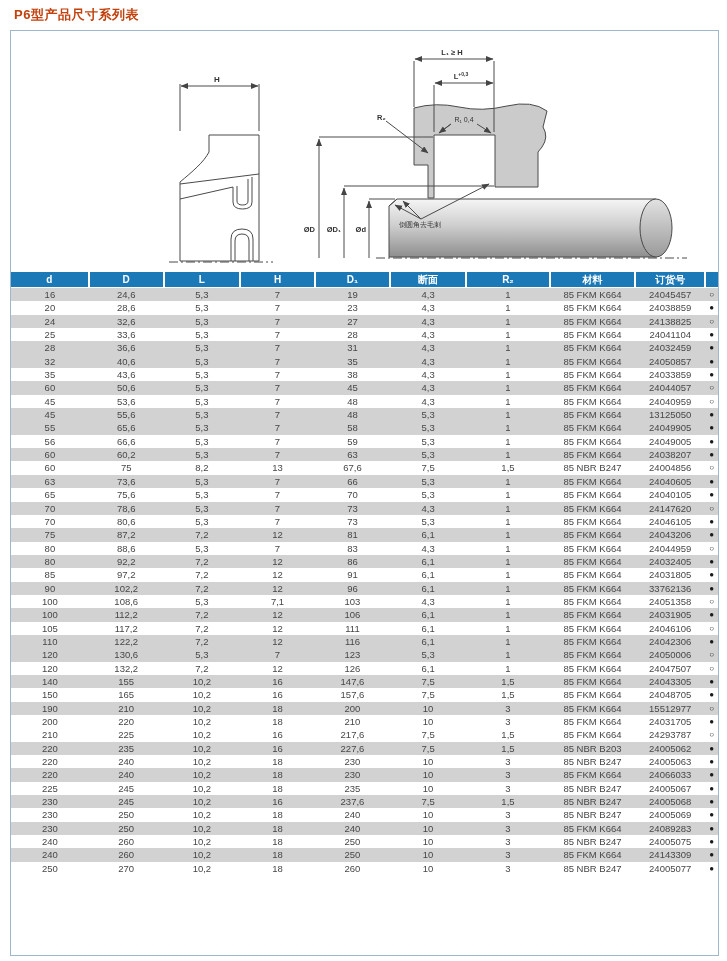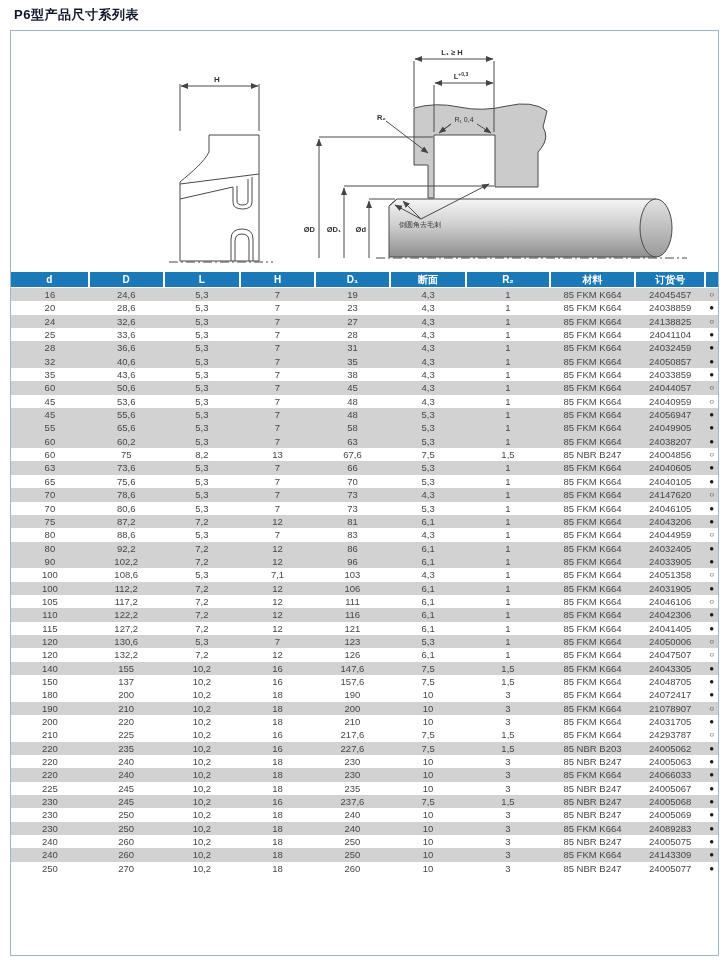--- a/index.html
+++ b/index.html
@@ -1,18 +1,18 @@
 <!DOCTYPE html>
 <html><head>
 <meta charset="utf-8">
 <style>
   html,body{margin:0;padding:0;background:#fff;}
   body{font-family:"Liberation Sans","DejaVu Sans",sans-serif;}
   .page{position:relative;width:727px;height:961px;background:#fff;overflow:hidden;}
-  .page-title{position:absolute;left:14px;top:6px;font-size:13px;font-weight:bold;color:#0f172a;letter-spacing:.5px;}
+  .page-title{position:absolute;left:14px;top:6px;font-size:13px;font-weight:bold;color:#c2410c;letter-spacing:.5px;}
   .box{position:absolute;left:10px;top:30px;width:709px;height:926px;border:1px solid #9db8cc;box-sizing:border-box;background:#fff;display:flex;flex-direction:column;}
   .diagram{width:707px;height:241px;flex:none;}
   table{width:100%;border-collapse:collapse;table-layout:fixed;flex:none;}
   th{background:#1b79b7;color:#fff;font-size:10px;font-weight:bold;height:15px;padding:0;border-right:2px solid #fff;border-bottom:1px solid #fff;text-align:center;}
   th:last-child{border-right:none;}
   td{font-size:9.5px;color:#474747;text-align:center;height:13.35px;line-height:13.35px;padding:0;white-space:nowrap;overflow:hidden;background:#fff;}
   tr.alt td{background:#d2d2d2;}
   td.sym{font-size:8px;color:#1a1a1a;}
   text{font-family:"Liberation Sans","DejaVu Sans",sans-serif;}
 </style>
@@ -245,33 +245,45 @@
           </tr>
           <tr class="alt">
             <td>45</td>
             <td>55,6</td>
             <td>5,3</td>
             <td>7</td>
             <td>48</td>
             <td>5,3</td>
             <td>1</td>
             <td>85 FKM K664</td>
-            <td>24056947</td>
+            <td>13125050</td>
             <td class="sym">●</td>
           </tr>
           <tr class="alt">
             <td>55</td>
             <td>65,6</td>
             <td>5,3</td>
             <td>7</td>
             <td>58</td>
             <td>5,3</td>
             <td>1</td>
             <td>85 FKM K664</td>
             <td>24049905</td>
+            <td class="sym">●</td>
+          </tr>
+          <tr>
+            <td>56</td>
+            <td>66,6</td>
+            <td>5,3</td>
+            <td>7</td>
+            <td>59</td>
+            <td>5,3</td>
+            <td>1</td>
+            <td>85 FKM K664</td>
+            <td>24049005</td>
             <td class="sym">●</td>
           </tr>
           <tr class="alt">
             <td>60</td>
             <td>60,2</td>
             <td>5,3</td>
             <td>7</td>
             <td>63</td>
             <td>5,3</td>
             <td>1</td>
@@ -368,30 +380,42 @@
             <td>92,2</td>
             <td>7,2</td>
             <td>12</td>
             <td>86</td>
             <td>6,1</td>
             <td>1</td>
             <td>85 FKM K664</td>
             <td>24032405</td>
             <td class="sym">●</td>
           </tr>
+          <tr>
+            <td>85</td>
+            <td>97,2</td>
+            <td>7,2</td>
+            <td>12</td>
+            <td>91</td>
+            <td>6,1</td>
+            <td>1</td>
+            <td>85 FKM K664</td>
+            <td>24031805</td>
+            <td class="sym">●</td>
+          </tr>
           <tr class="alt">
             <td>90</td>
             <td>102,2</td>
             <td>7,2</td>
             <td>12</td>
             <td>96</td>
             <td>6,1</td>
             <td>1</td>
             <td>85 FKM K664</td>
-            <td>24033905</td>
+            <td>33762136</td>
             <td class="sym">●</td>
           </tr>
           <tr>
             <td>100</td>
             <td>108,6</td>
             <td>5,3</td>
             <td>7,1</td>
             <td>103</td>
             <td>4,3</td>
             <td>1</td>
@@ -426,32 +450,20 @@
           <tr class="alt">
             <td>110</td>
             <td>122,2</td>
             <td>7,2</td>
             <td>12</td>
             <td>116</td>
             <td>6,1</td>
             <td>1</td>
             <td>85 FKM K664</td>
             <td>24042306</td>
-            <td class="sym">●</td>
-          </tr>
-          <tr>
-            <td>115</td>
-            <td>127,2</td>
-            <td>7,2</td>
-            <td>12</td>
-            <td>121</td>
-            <td>6,1</td>
-            <td>1</td>
-            <td>85 FKM K664</td>
-            <td>24041405</td>
             <td class="sym">●</td>
           </tr>
           <tr class="alt">
             <td>120</td>
             <td>130,6</td>
             <td>5,3</td>
             <td>7</td>
             <td>123</td>
             <td>5,3</td>
             <td>1</td>
@@ -478,52 +490,40 @@
             <td>16</td>
             <td>147,6</td>
             <td>7,5</td>
             <td>1,5</td>
             <td>85 FKM K664</td>
             <td>24043305</td>
             <td class="sym">●</td>
           </tr>
           <tr>
             <td>150</td>
-            <td>137</td>
+            <td>165</td>
             <td>10,2</td>
             <td>16</td>
             <td>157,6</td>
             <td>7,5</td>
             <td>1,5</td>
             <td>85 FKM K664</td>
             <td>24048705</td>
             <td class="sym">●</td>
           </tr>
-          <tr>
-            <td>180</td>
-            <td>200</td>
-            <td>10,2</td>
-            <td>18</td>
-            <td>190</td>
-            <td>10</td>
-            <td>3</td>
-            <td>85 FKM K664</td>
-            <td>24072417</td>
-            <td class="sym">●</td>
-          </tr>
           <tr class="alt">
             <td>190</td>
             <td>210</td>
             <td>10,2</td>
             <td>18</td>
             <td>200</td>
             <td>10</td>
             <td>3</td>
             <td>85 FKM K664</td>
-            <td>21078907</td>
+            <td>15512977</td>
             <td class="sym">○</td>
           </tr>
           <tr>
             <td>200</td>
             <td>220</td>
             <td>10,2</td>
             <td>18</td>
             <td>210</td>
             <td>10</td>
             <td>3</td>

